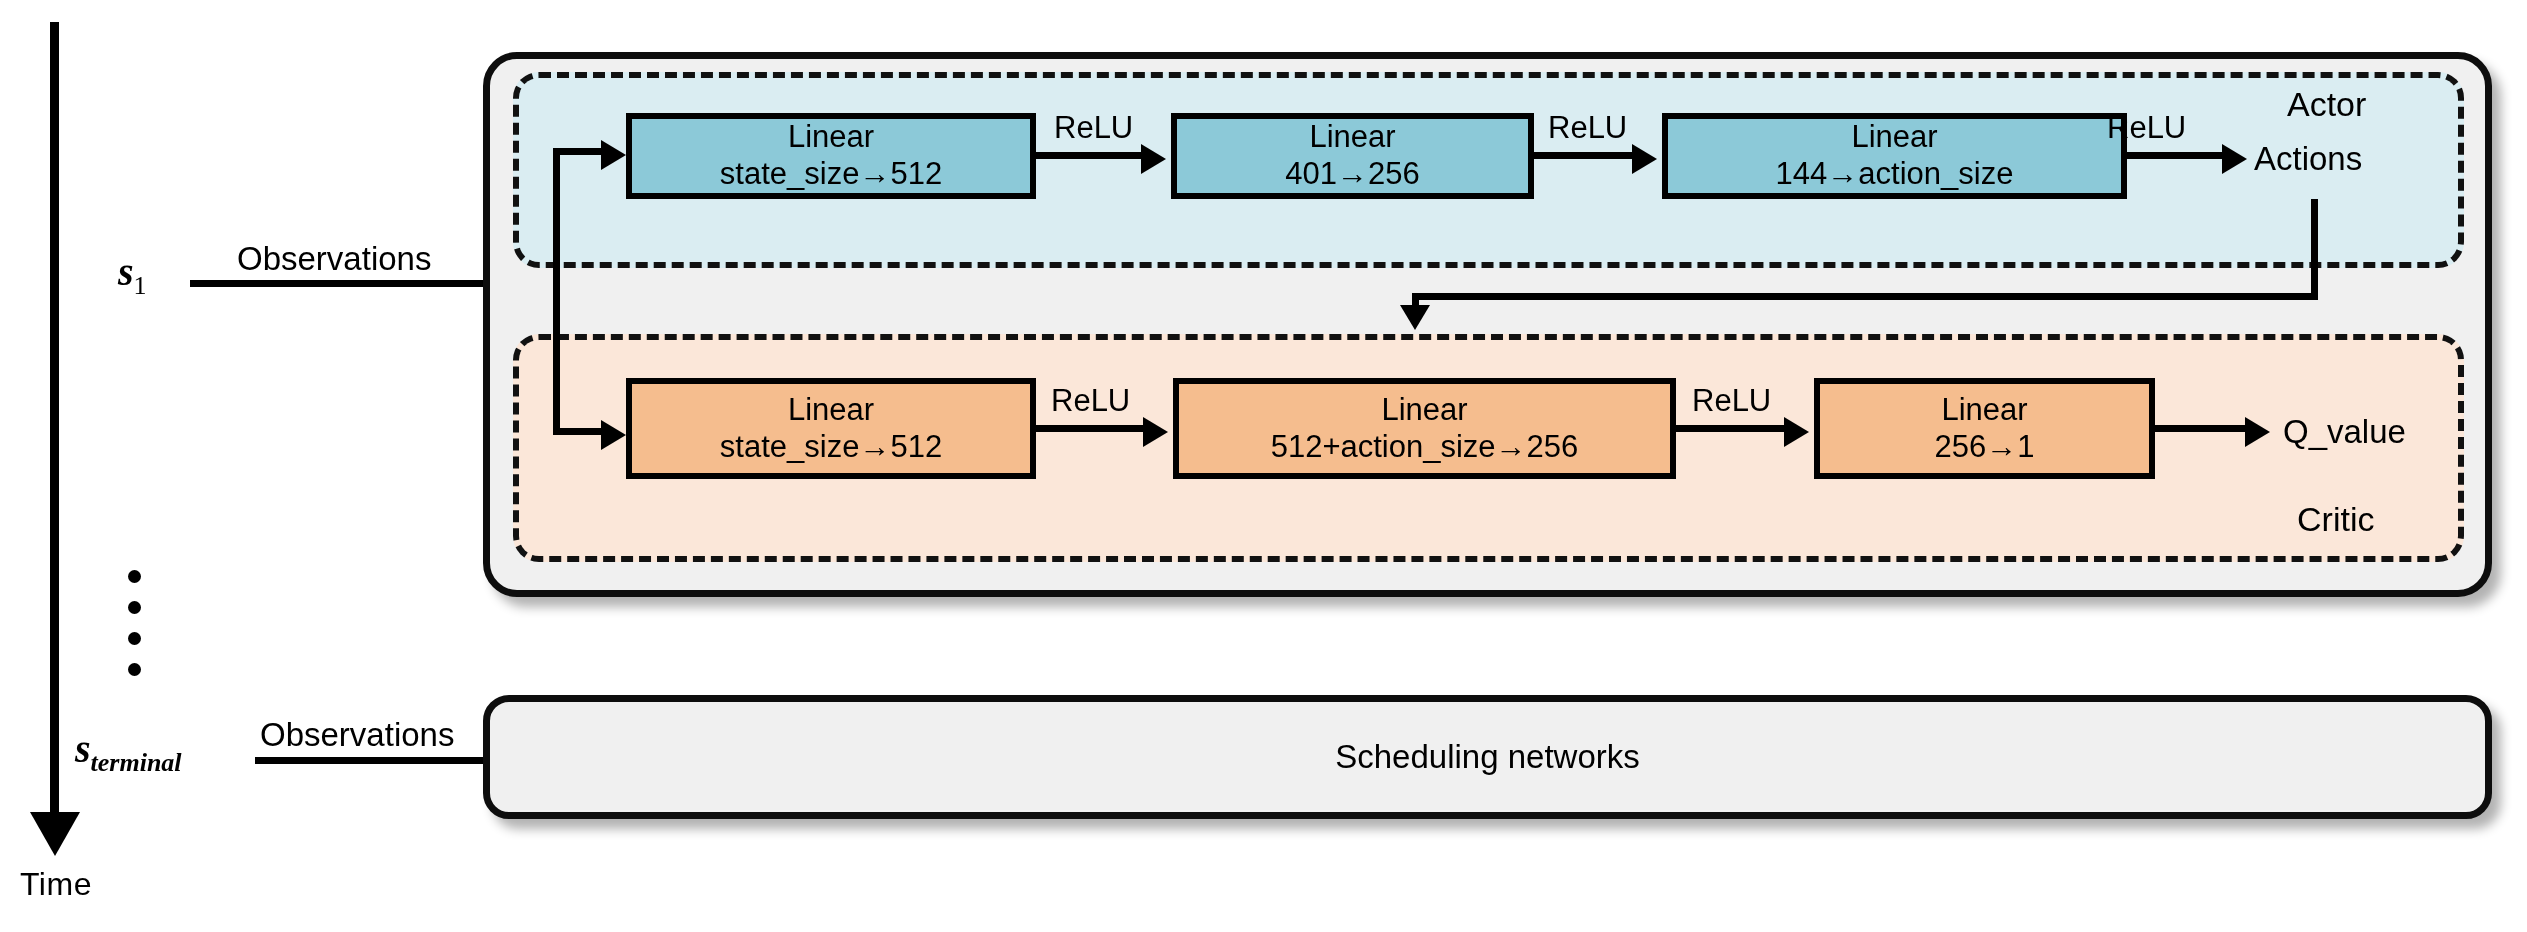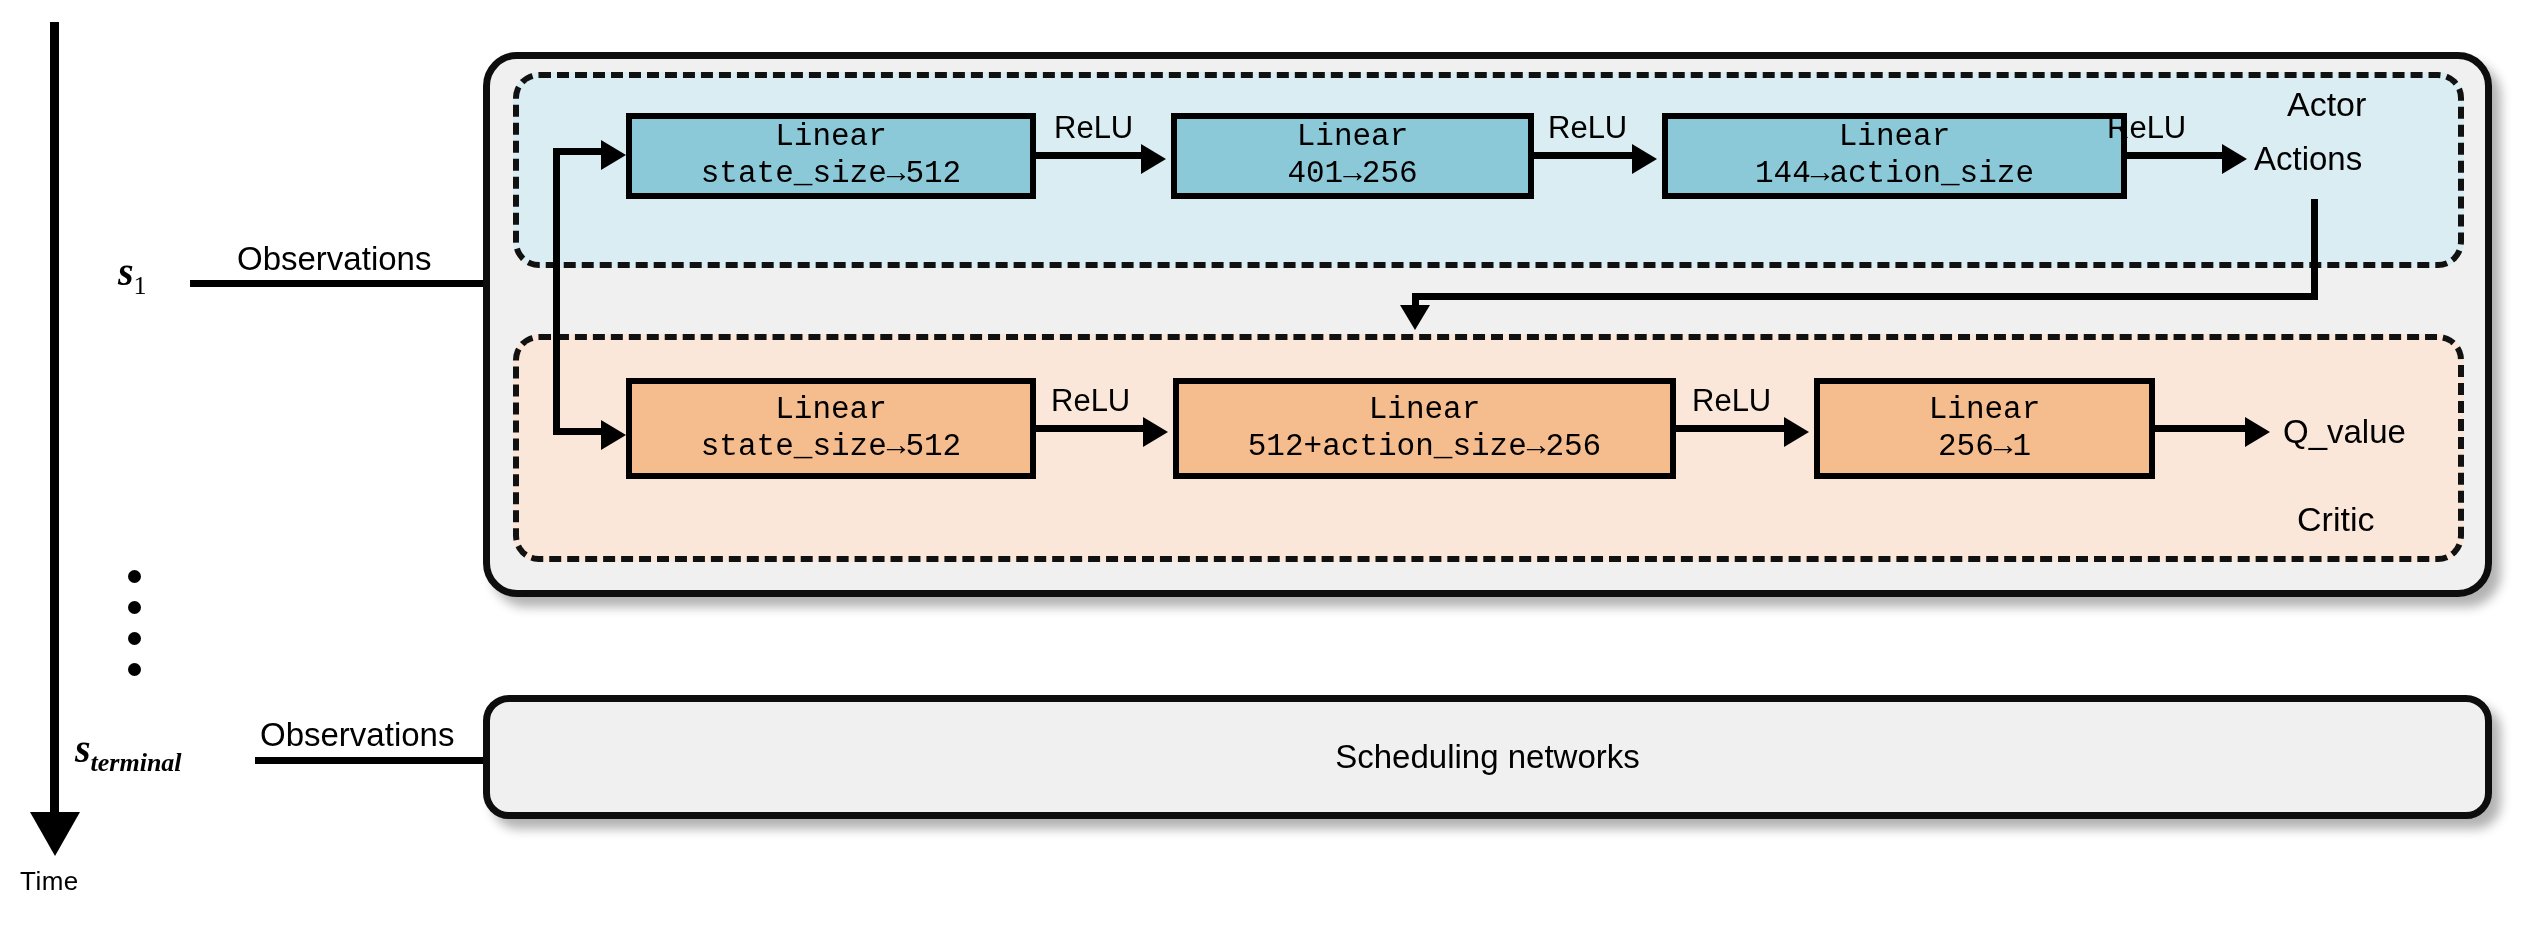--- a/index.html
+++ b/index.html
@@ -7,21 +7,21 @@
   #stage{position:relative;width:2527px;height:932px;background:#fff;overflow:hidden;}
 
   
   .abs{position:absolute;text-align:center;}
 
   
   #time-axis-line{left:50px;top:22px;width:9px;height:800px;background:#000;}
   #time-axis-head{left:30px;top:812px;width:0;height:0;
       border-left:25px solid transparent;border-right:25px solid transparent;
       border-top:44px solid #000;}
-  #time-label{left:20px;top:866px;font-size:26px;color:#000;letter-spacing:.5px;white-space:nowrap;}
+  #time-label{left:20px;top:866px;font-size:32px;color:#000;letter-spacing:.5px;white-space:nowrap;}
 
   
   .state-label{font-family:"Liberation Serif", serif;font-style:italic;color:#000;white-space:nowrap;}
   #state-1{left:118px;top:248px;font-size:40px;font-weight:700;}
   #state-1 sub{font-size:26px;font-weight:400;font-style:normal;}
   #state-terminal{left:75px;top:725px;font-size:40px;font-weight:700;}
   #state-terminal sub{font-size:26px;font-weight:700;font-style:italic;}
 
   
   #ellipsis{left:128px;top:570px;width:13px;}
@@ -45,22 +45,22 @@
   #critic-region{left:513px;top:334px;width:1951px;height:228px;background:#fbe7d9;}
 
   .region-tag{position:absolute;font-size:34px;color:#000;white-space:nowrap;margin-left:16px;}
   #actor-tag{left:2271px;top:85px;}
   #critic-tag{left:2281px;top:500px;}
 
   
   .layer{position:absolute;box-sizing:border-box;border:6px solid #000;
       display:flex;flex-direction:column;align-items:center;justify-content:center;
       color:#000;line-height:1.18;text-align:center;}
-  .layer .l1{font-size:31px;font-family:Liberation Mono, monospace;}
-  .layer .l2{font-size:31px;font-family:Liberation Mono, monospace;}
+  .layer .l1{font-size:31px;}
+  .layer .l2{font-size:31px;}
   .actor-layer{background:#8cc9d8;}
   .critic-layer{background:#f5bd8e;}
 
   #actor-l1{left:626px;top:113px;width:410px;height:86px;}
   #actor-l2{left:1171px;top:113px;width:363px;height:86px;}
   #actor-l3{left:1662px;top:113px;width:465px;height:86px;}
 
   #critic-l1{left:626px;top:378px;width:410px;height:101px;}
   #critic-l2{left:1173px;top:378px;width:503px;height:101px;}
   #critic-l3{left:1814px;top:378px;width:341px;height:101px;}

